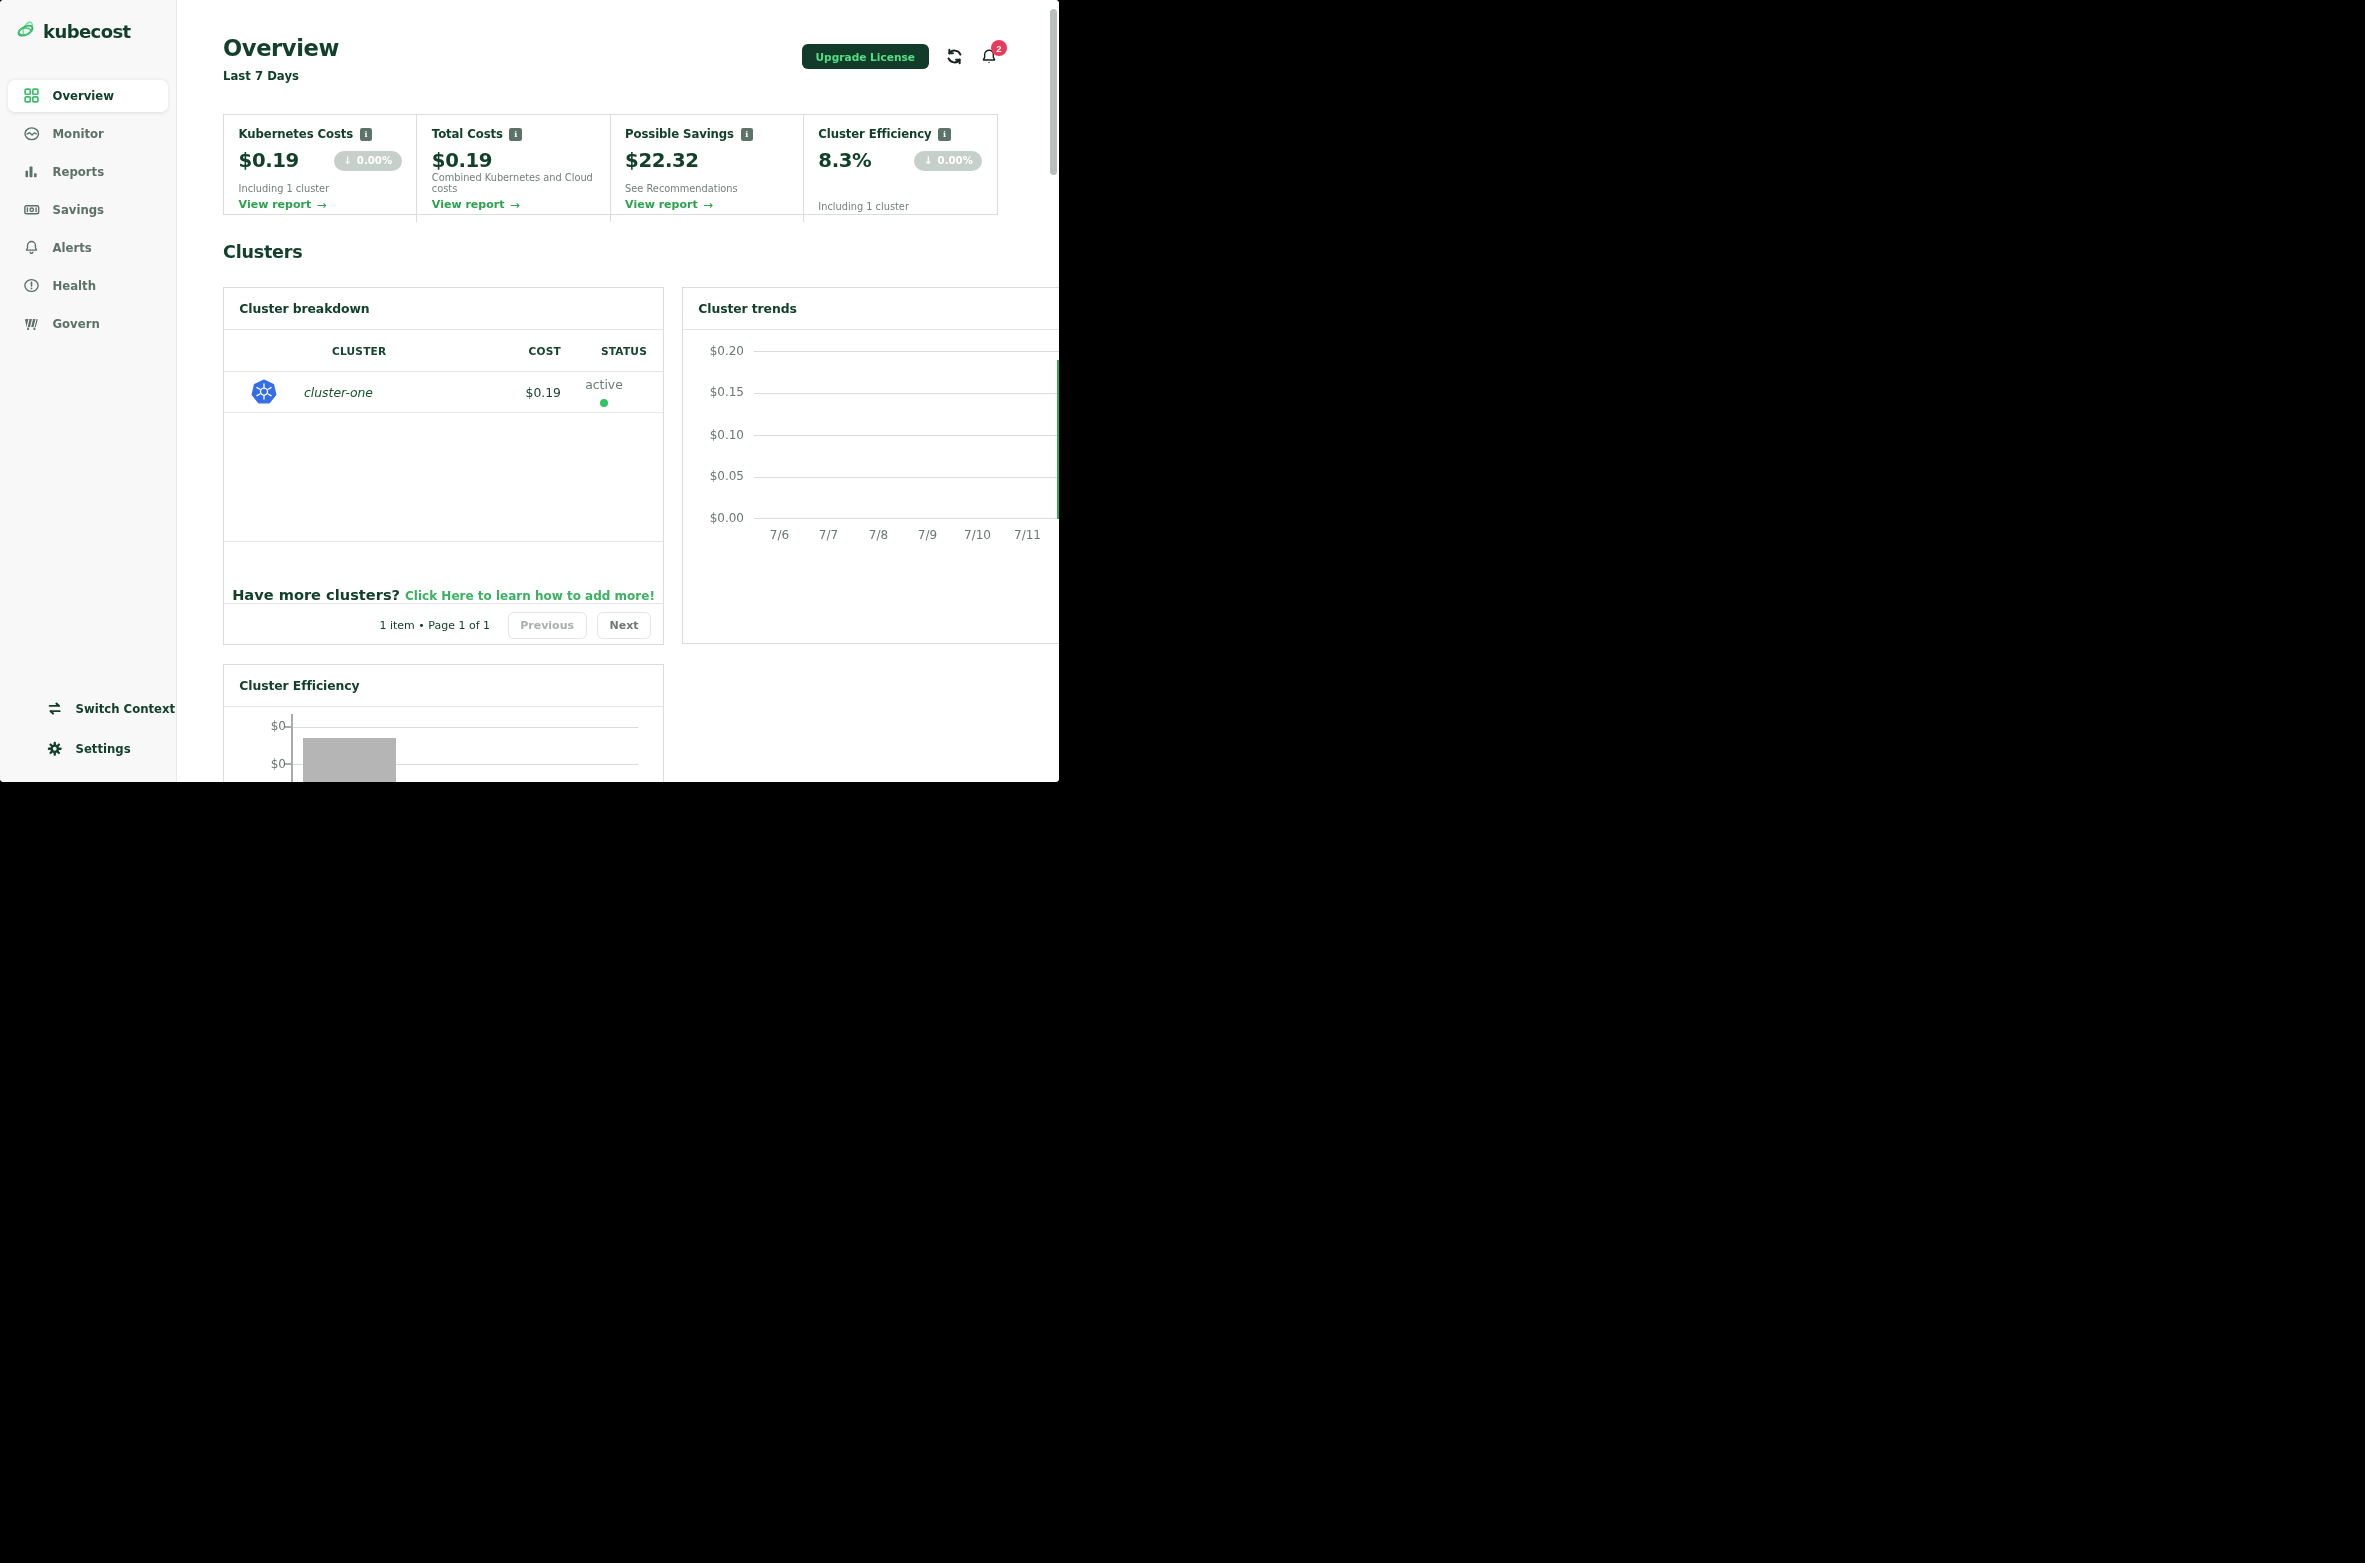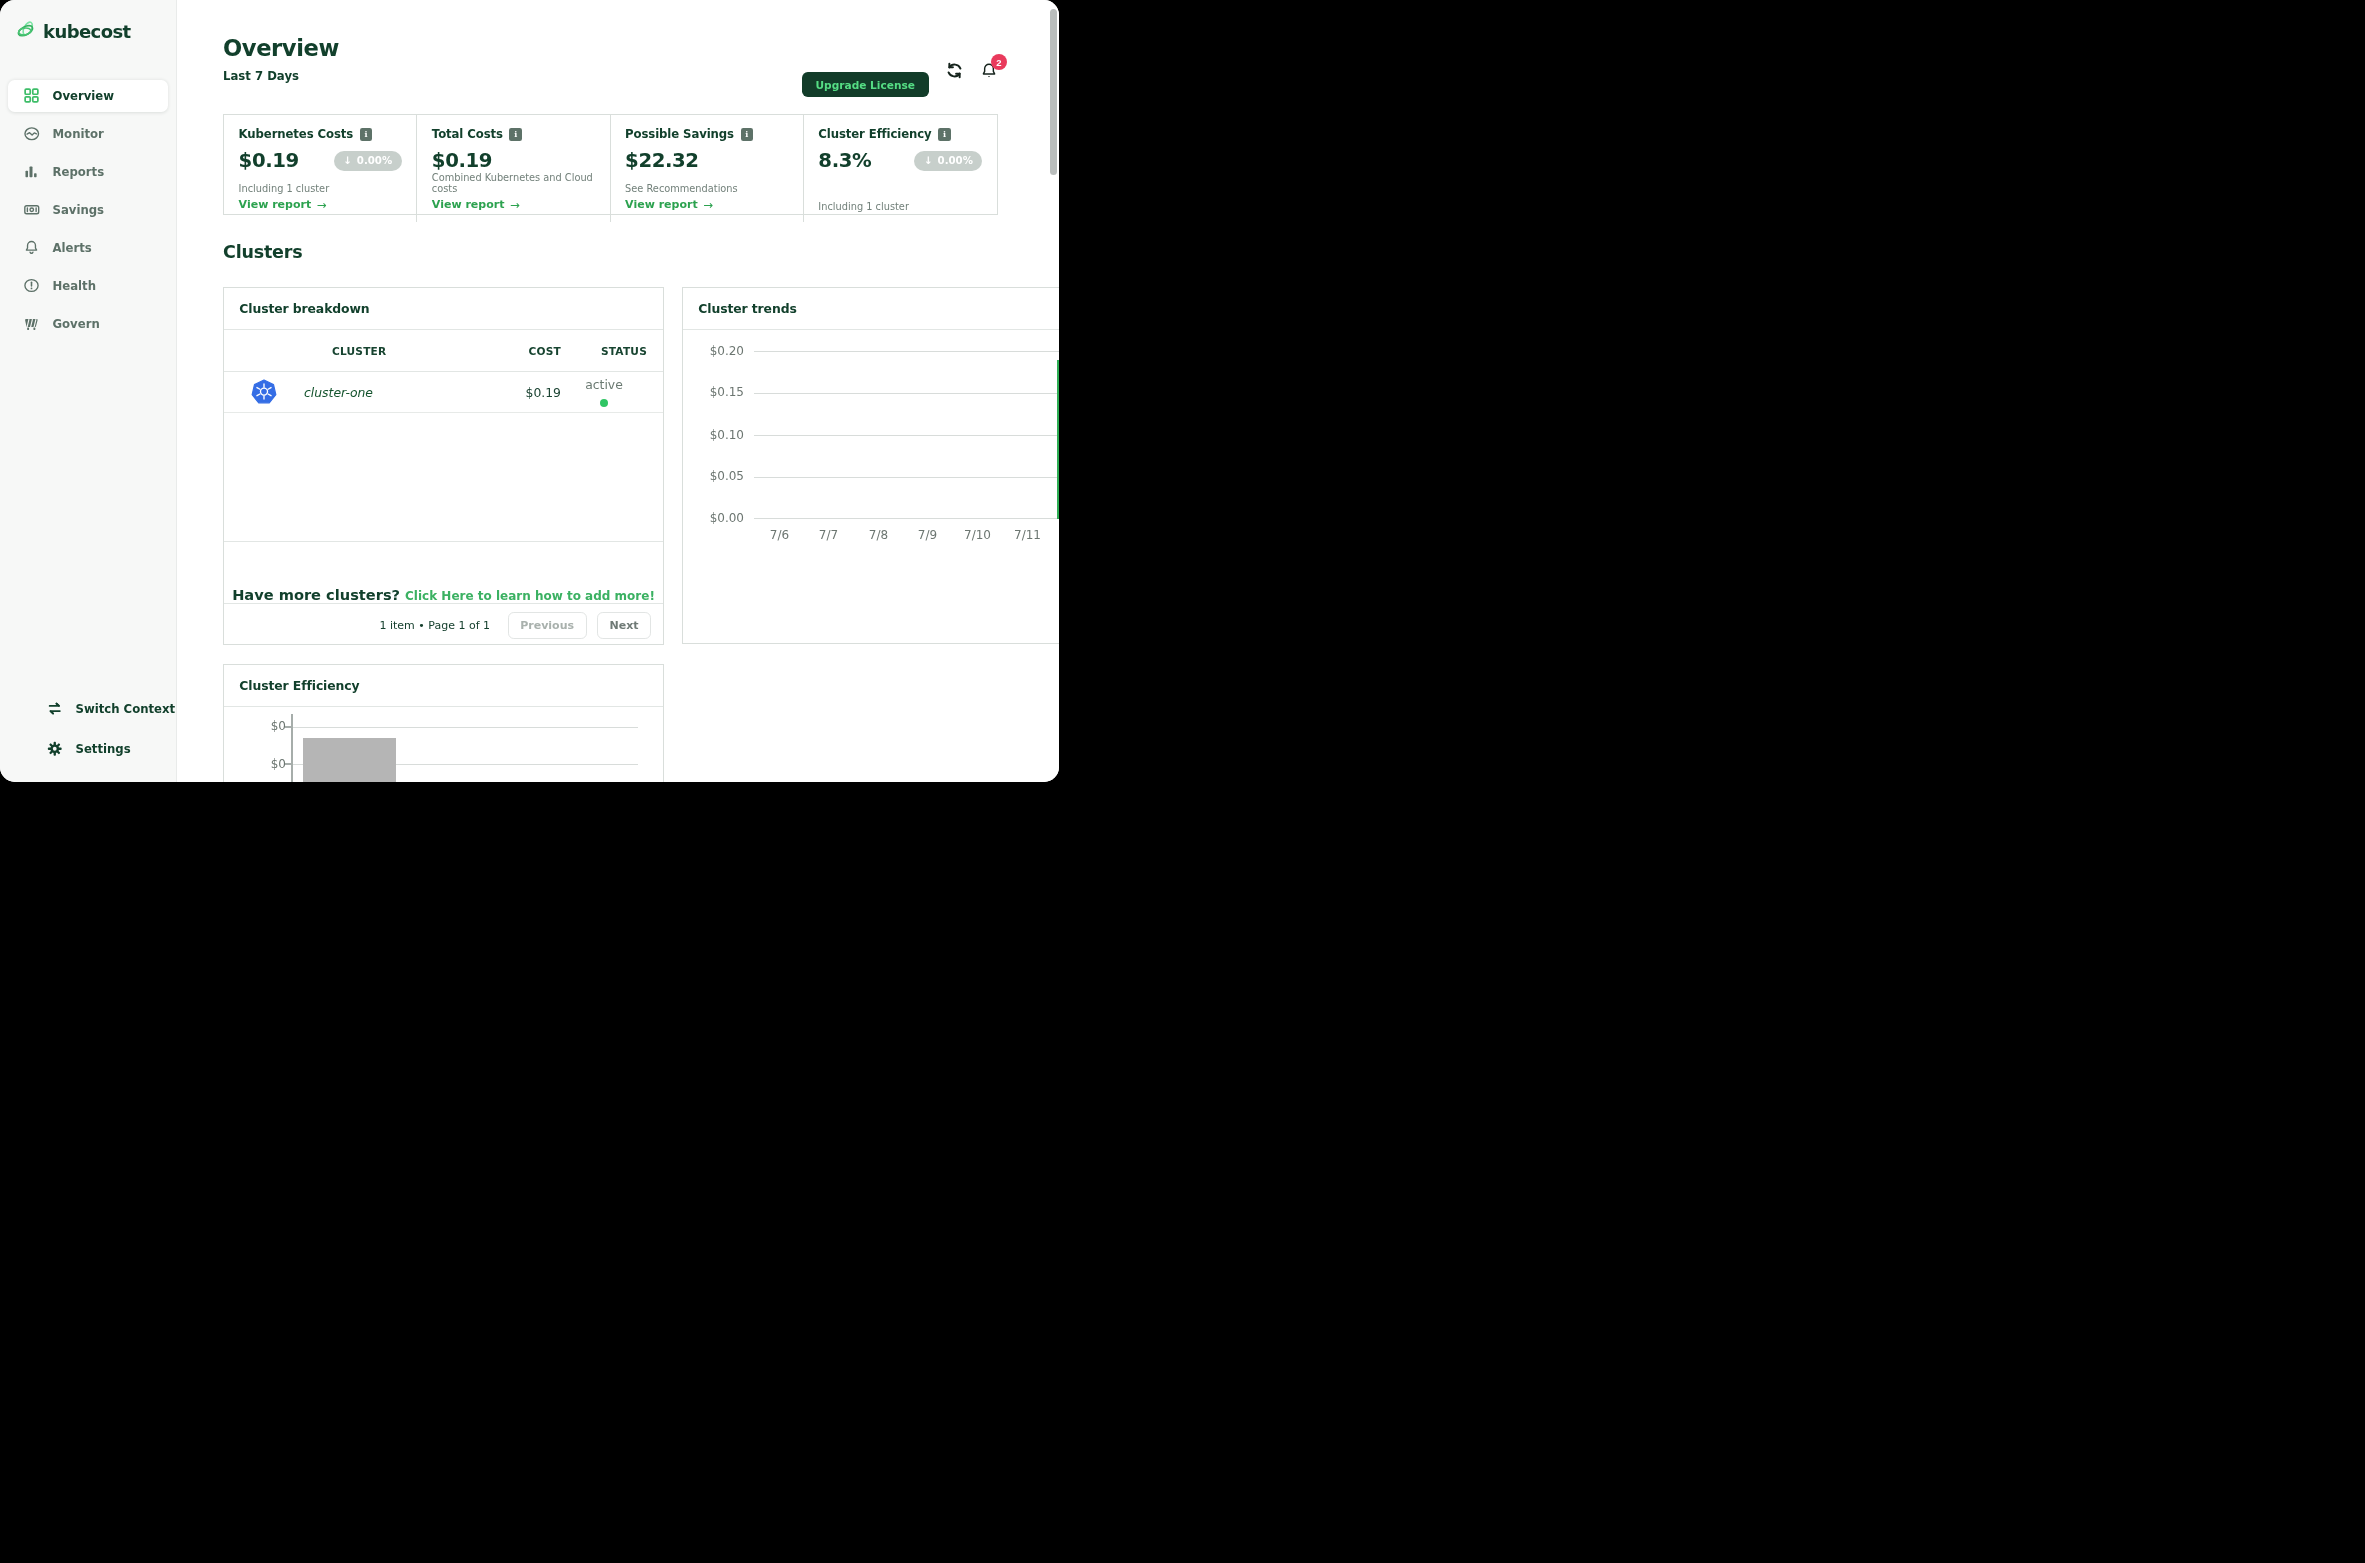--- a/index.html
+++ b/index.html
@@ -18,41 +18,41 @@
     --bar-green:#2dad53;
     --bar-gray:#b5b5b5;
     --badge:#e93a5c;
     --dot:#2fc564;
     --k8s:#346de5;
     --sidebar-bg:#f7f8f7;
   }
   *{box-sizing:border-box;margin:0;padding:0;}
   html,body{background:#000;}
   body{width:1183px;height:782px;font-family:"DejaVu Sans","Liberation Sans",sans-serif;}
-  .app{position:relative;width:1059px;height:782px;background:#fff;border-radius:15px;overflow:hidden;}
+  .app{position:relative;width:1059px;height:782px;background:#fff;border-radius:4px;overflow:hidden;}
 
   
   .sidebar{position:absolute;left:0;top:0;bottom:0;width:177px;background:var(--sidebar-bg);border-right:0.7px solid #e9ebea;}
   .logo{position:absolute;left:16px;top:19px;display:flex;align-items:center;gap:5.1px;cursor:pointer;}
   .logo-text{font-size:18px;font-weight:bold;color:var(--dark);letter-spacing:-0.6px;}
   .nav{position:absolute;top:77px;left:0;right:0;}
   .nav-item{height:38px;display:flex;align-items:center;gap:12.4px;padding-left:22.6px;color:var(--nav);font-weight:bold;font-size:11.7px;cursor:pointer;}
   .nav-item .ni{width:17.5px;height:17.5px;display:flex;align-items:center;justify-content:center;flex:none;}
   .nav-item.active{height:32px;margin:2.9px 8px;padding-left:14.6px;background:#fff;border-radius:6.6px;
     box-shadow:0 0.7px 3.6px rgba(25,45,35,.12);color:var(--dark);}
   .side-footer{position:absolute;left:0;right:0;bottom:13px;padding-left:23px;}
   .side-footer .nav-item{color:var(--dark);height:40px;}
 
   
   .main{position:absolute;left:177px;top:0;right:0;bottom:0;background:#fff;}
   .page-title{position:absolute;left:46px;top:35px;font-size:22.6px;font-weight:bold;color:var(--dark);letter-spacing:-0.4px;}
   .page-sub{position:absolute;left:46px;top:69px;font-size:11.7px;font-weight:bold;color:var(--dark);}
   .actions{position:absolute;top:44px;right:61px;display:flex;align-items:center;gap:16px;}
   .upgrade-btn{height:25px;padding:0 14px;border:none;border-radius:5.8px;background:var(--btn-bg);color:var(--btn-text);
-    font-family:inherit;font-size:10.6px;font-weight:bold;cursor:pointer;margin-top:28px;}
+    font-family:inherit;font-size:10.6px;font-weight:bold;cursor:pointer;}
   .icon-btn{background:none;border:none;cursor:pointer;display:flex;align-items:center;padding:0;}
   .bell-wrap{position:relative;}
   .badge{position:absolute;top:-7.3px;right:-8.8px;min-width:16px;height:16px;border-radius:8px;background:var(--badge);
     color:#fff;font-size:9.5px;font-weight:bold;display:flex;align-items:center;justify-content:center;padding:0 2.9px;}
 
   
   .stats{position:absolute;left:46px;right:61px;top:114px;height:101px;display:grid;grid-template-columns:repeat(4,1fr);
     border:0.7px solid var(--border);background:#fff;}
   .card{padding:12.4px 14.6px 10.2px 14.6px;border-right:0.7px solid var(--border);display:flex;flex-direction:column;}
   .card:last-child{border-right:none;}

